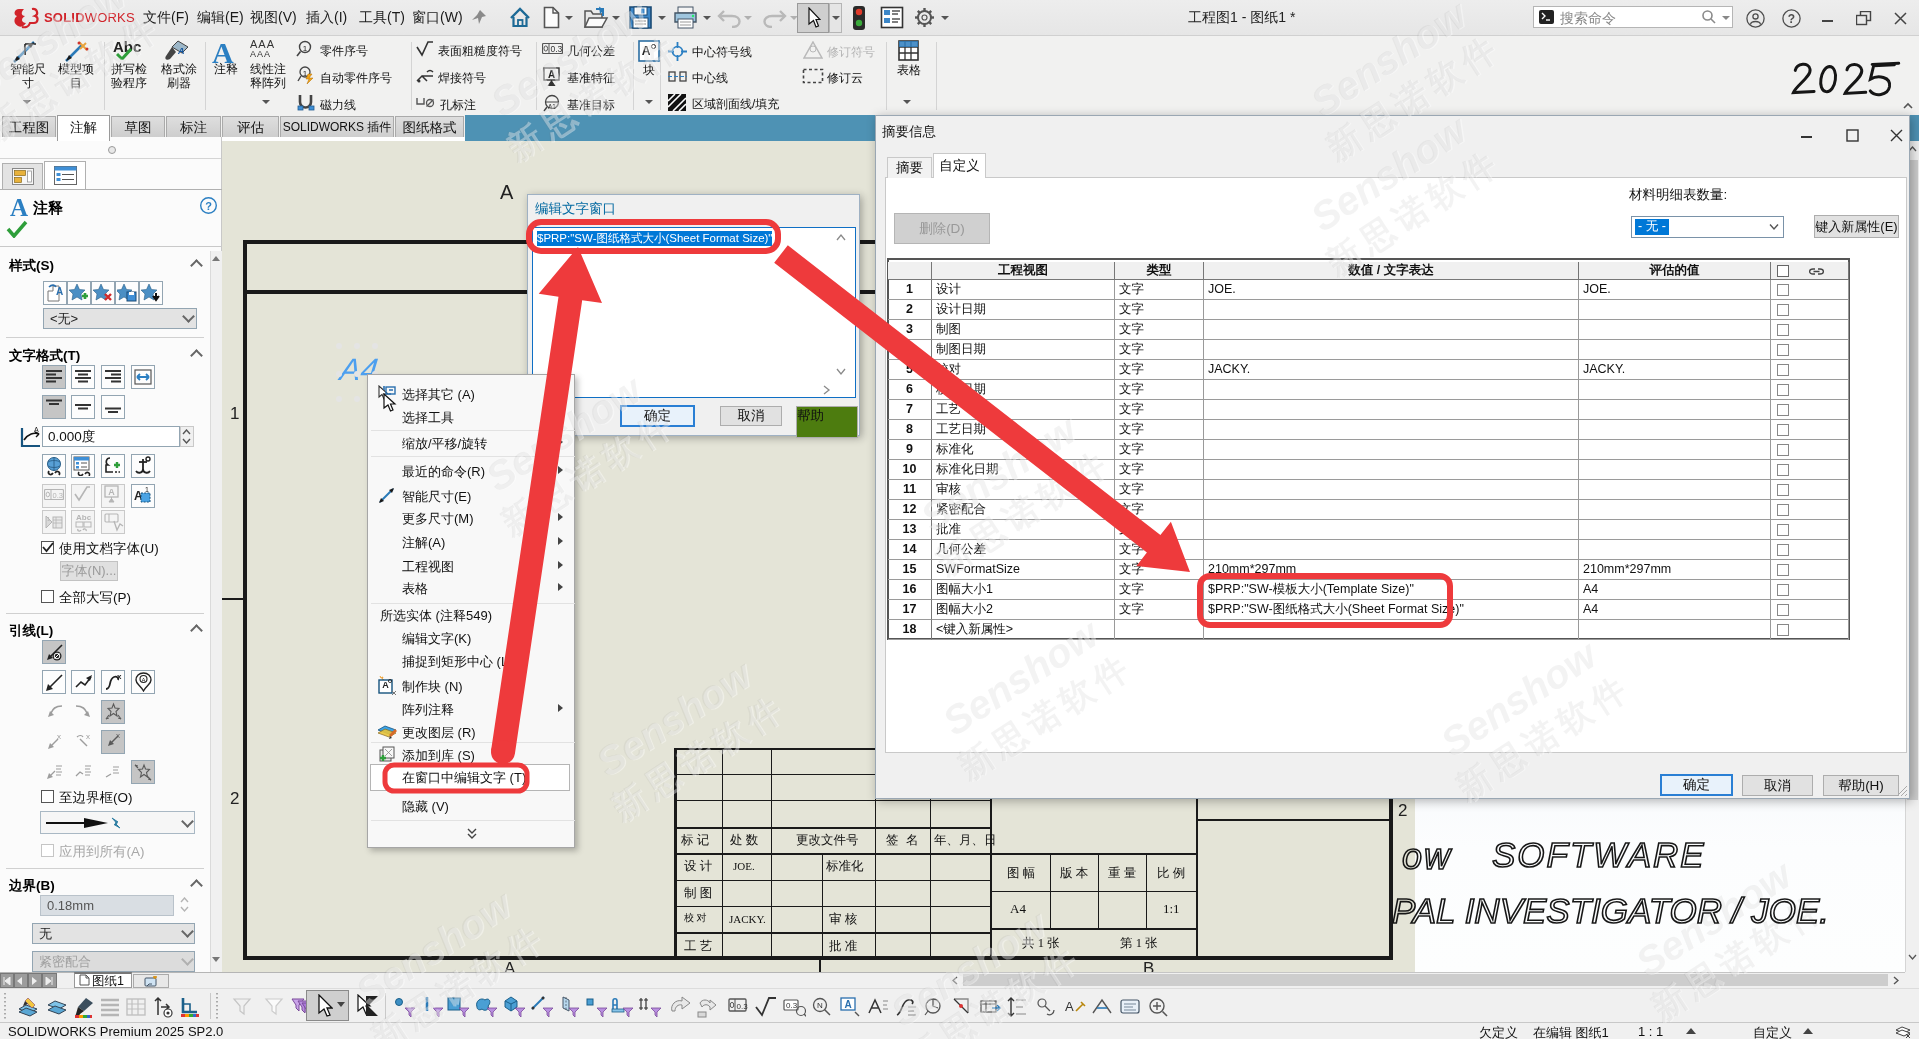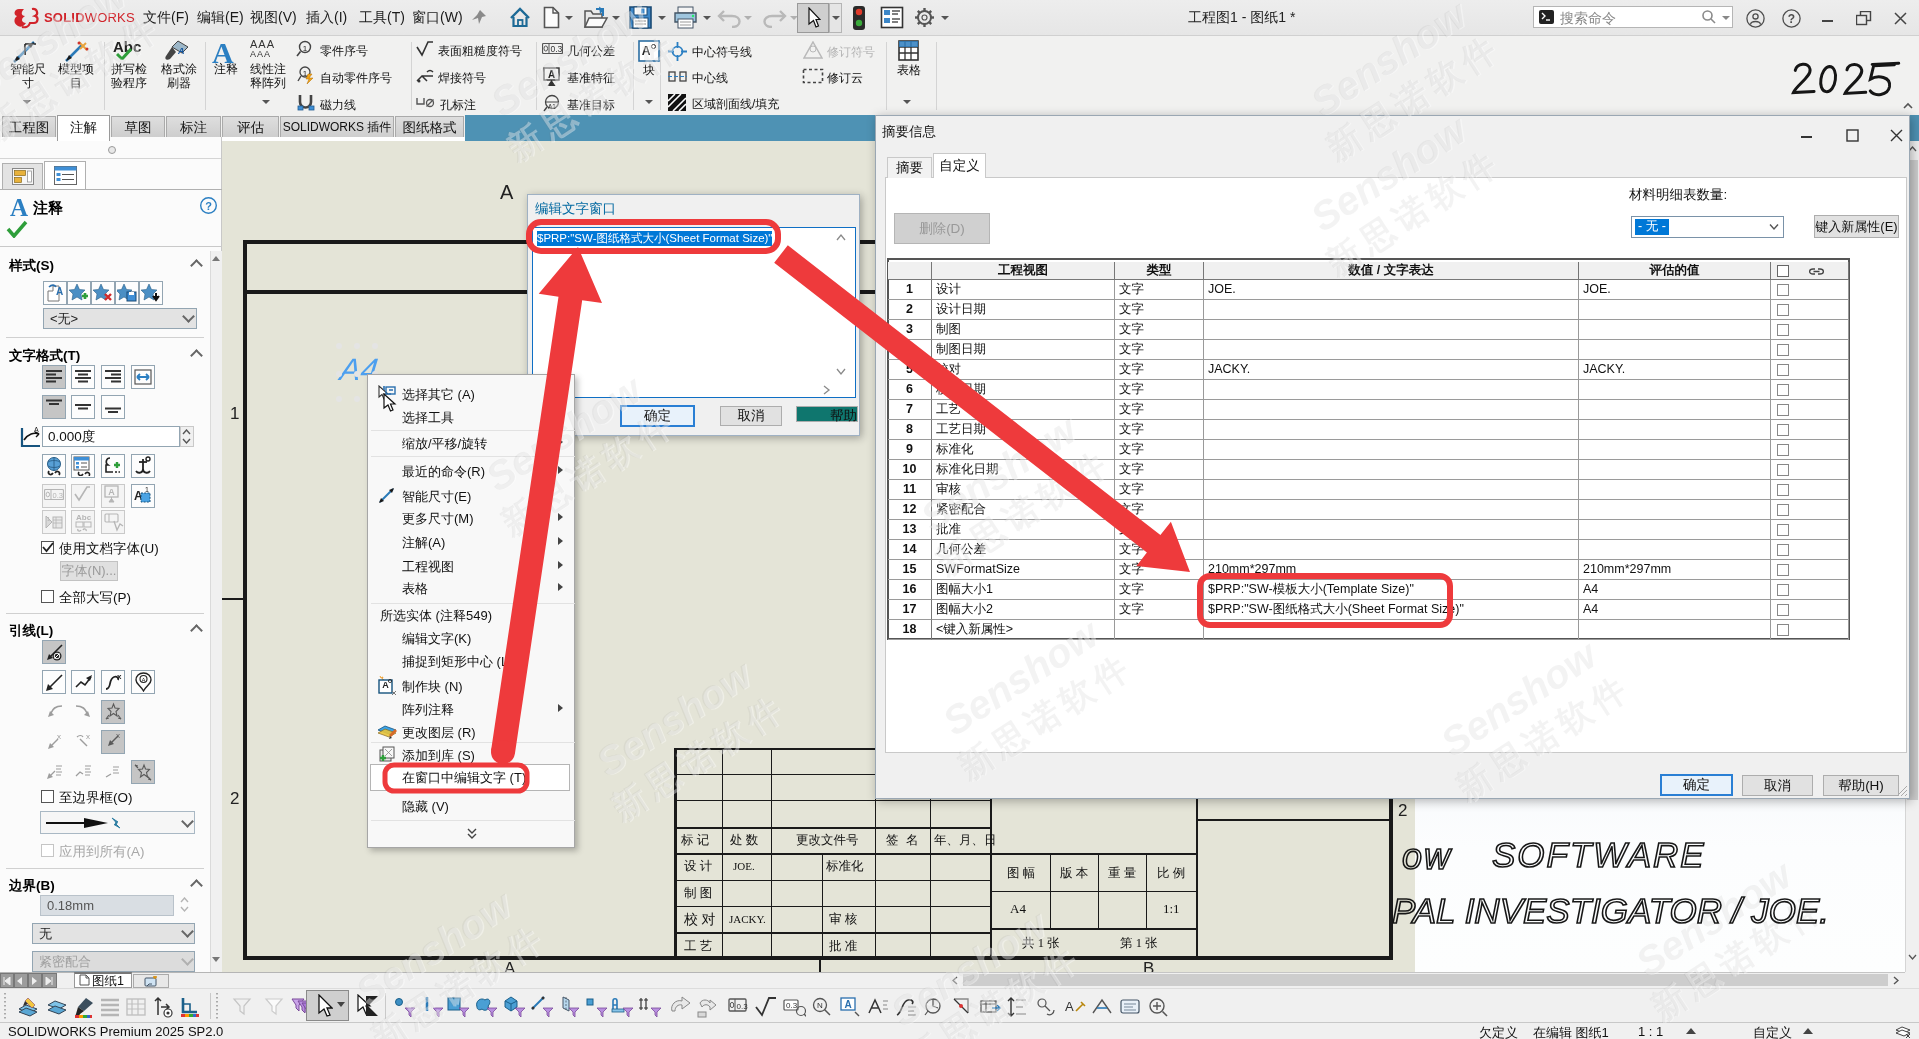--- a/index.html
+++ b/index.html
@@ -382,21 +382,21 @@
   <div class="ln" style="left:973.8px;top:606.5px;width:2px;height:211.3px"></div>
   <div class="abs" style="left:459px;top:691px;font-size:12.5px;font-weight:400;letter-spacing:0px;font-family:'Liberation Serif',serif;color:#111;white-space:nowrap">标  记</div>
   <div class="abs" style="left:508px;top:691px;font-size:12.5px;font-weight:400;letter-spacing:0px;font-family:'Liberation Serif',serif;color:#111;white-space:nowrap">处  数</div>
   <div class="abs" style="left:574px;top:691px;font-size:12.5px;font-weight:400;letter-spacing:0px;font-family:'Liberation Serif',serif;color:#111;white-space:nowrap">更改文件号</div>
   <div class="abs" style="left:664px;top:691px;font-size:12.5px;font-weight:400;letter-spacing:0px;font-family:Liberation Mono, monospace;color:#111;white-space:nowrap">签  名</div>
   <div class="abs" style="left:712px;top:691px;font-size:12.5px;font-weight:400;letter-spacing:0px;font-family:'Liberation Serif',serif;color:#111;white-space:nowrap">年、月、日</div>
   <div class="abs" style="left:462px;top:717px;font-size:12.5px;font-weight:400;letter-spacing:0px;font-family:'Liberation Serif',serif;color:#111;white-space:nowrap">设  计</div>
   <div class="abs" style="left:511px;top:719px;font-size:11px;font-weight:400;letter-spacing:0px;font-family:'Liberation Serif',serif;color:#111;white-space:nowrap">JOE.</div>
   <div class="abs" style="left:604px;top:717px;font-size:12.5px;font-weight:400;letter-spacing:0px;font-family:'Liberation Serif',serif;color:#111;white-space:nowrap">标准化</div>
   <div class="abs" style="left:462px;top:744px;font-size:12.5px;font-weight:400;letter-spacing:0px;font-family:'Liberation Serif',serif;color:#111;white-space:nowrap">制  图</div>
-  <div class="abs" style="left:462px;top:770px;font-size:14px;font-weight:400;letter-spacing:0px;font-family:'Liberation Serif',serif;color:#111;white-space:nowrap">校  对</div>
+  <div class="abs" style="left:462px;top:770px;font-size:10px;font-weight:400;letter-spacing:0px;font-family:'Liberation Serif',serif;color:#111;white-space:nowrap">校  对</div>
   <div class="abs" style="left:507px;top:772px;font-size:11px;font-weight:400;letter-spacing:0px;font-family:'Liberation Serif',serif;color:#111;white-space:nowrap">JACKY.</div>
   <div class="abs" style="left:607px;top:770px;font-size:12.5px;font-weight:400;letter-spacing:0px;font-family:'Liberation Serif',serif;color:#111;white-space:nowrap">审  核</div>
   <div class="abs" style="left:462px;top:797px;font-size:12.5px;font-weight:400;letter-spacing:0px;font-family:'Liberation Serif',serif;color:#111;white-space:nowrap">工  艺</div>
   <div class="abs" style="left:607px;top:797px;font-size:12.5px;font-weight:400;letter-spacing:0px;font-family:'Liberation Serif',serif;color:#111;white-space:nowrap">批  准</div>
   <div class="abs" style="left:785px;top:724px;font-size:12.5px;font-weight:400;letter-spacing:0px;font-family:'Liberation Serif',serif;color:#111;white-space:nowrap">图  幅</div>
   <div class="abs" style="left:838px;top:724px;font-size:12.5px;font-weight:400;letter-spacing:0px;font-family:'Liberation Serif',serif;color:#111;white-space:nowrap">版  本</div>
   <div class="abs" style="left:886px;top:724px;font-size:12.5px;font-weight:400;letter-spacing:0px;font-family:'Liberation Serif',serif;color:#111;white-space:nowrap">重  量</div>
   <div class="abs" style="left:935px;top:724px;font-size:12.5px;font-weight:400;letter-spacing:0px;font-family:'Liberation Serif',serif;color:#111;white-space:nowrap">比  例</div>
   <div class="abs" style="left:788px;top:760px;font-size:13px;font-weight:400;letter-spacing:0px;font-family:'Liberation Serif',serif;color:#111;white-space:nowrap">A4</div>
   <div class="abs" style="left:941px;top:760px;font-size:13px;font-weight:400;letter-spacing:0px;font-family:'Liberation Serif',serif;color:#111;white-space:nowrap">1:1</div>
@@ -1061,21 +1061,21 @@
         <path d="M1 7 L5 2 L9 7" stroke="#8a8a8a" stroke-width="1.3" fill="none"></path>
       </svg>
   <svg class="abs" style="left:308px;top:172px" width="10" height="9" viewBox="0 0 10 9">
         <path d="M1 2 L5 7 L9 2" stroke="#8a8a8a" stroke-width="1.3" fill="none"></path>
       </svg>
   <svg class="abs" style="left:294px;top:190px" width="9" height="10" viewBox="0 0 9 10">
         <path d="M2 1 L7 5 L2 9" stroke="#8a8a8a" stroke-width="1.3" fill="none"></path>
       </svg>
   <div class="abs" style="left:92px;top:210px;width:75px;height:22px;background:#e8f2fb;border:2px solid #2a7fd4;font-size:13.5px;text-align:center;line-height:18px">确定</div>
   <div class="abs" style="left:192px;top:211px;width:62px;height:20px;background:#e1e1e1;border:1px solid #adadad;font-size:13.5px;text-align:center;line-height:18px">取消</div>
-  <div class="abs" style="left:268px;top:211px;width:62px;height:16px;background:#0f766e;border:1px solid #adadad;font-size:13.5px;text-align:right;line-height:18px">帮助</div>
+  <div class="abs" style="left:268px;top:211px;width:62px;height:32px;background:#4d7c0f;border:1px solid #adadad;font-size:13.5px;text-align:left;line-height:18px">帮助</div>
 </div>
 
 <div id="sumdlg">
   <div class="abs" style="left:6px;top:7px;font-size:13.5px">摘要信息</div>
   <div class="abs" style="left:925px;top:20px;width:11px;height:2px;background:#333"></div>
   <svg class="abs" style="left:970px;top:13px" width="13" height="13" viewBox="0 0 13 13">
         <rect x="1" y="1" width="11" height="11" fill="none" stroke="#333" stroke-width="1.4"></rect>
       </svg>
   <svg class="abs" style="left:1014px;top:13px" width="13" height="13" viewBox="0 0 13 13">
         <path d="M1 1 L12 12 M12 1 L1 12" stroke="#333" stroke-width="1.4"></path>

